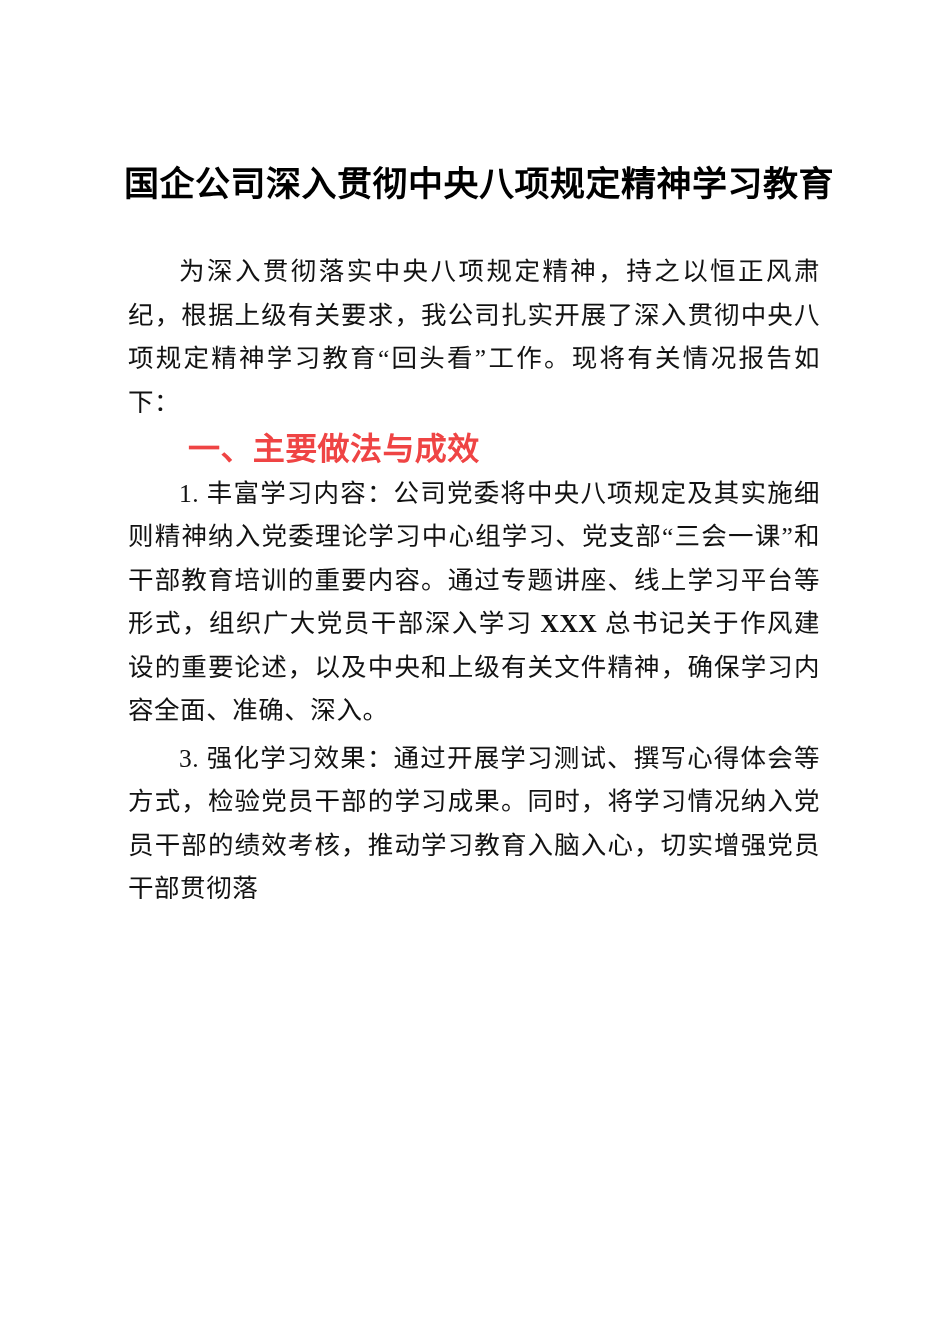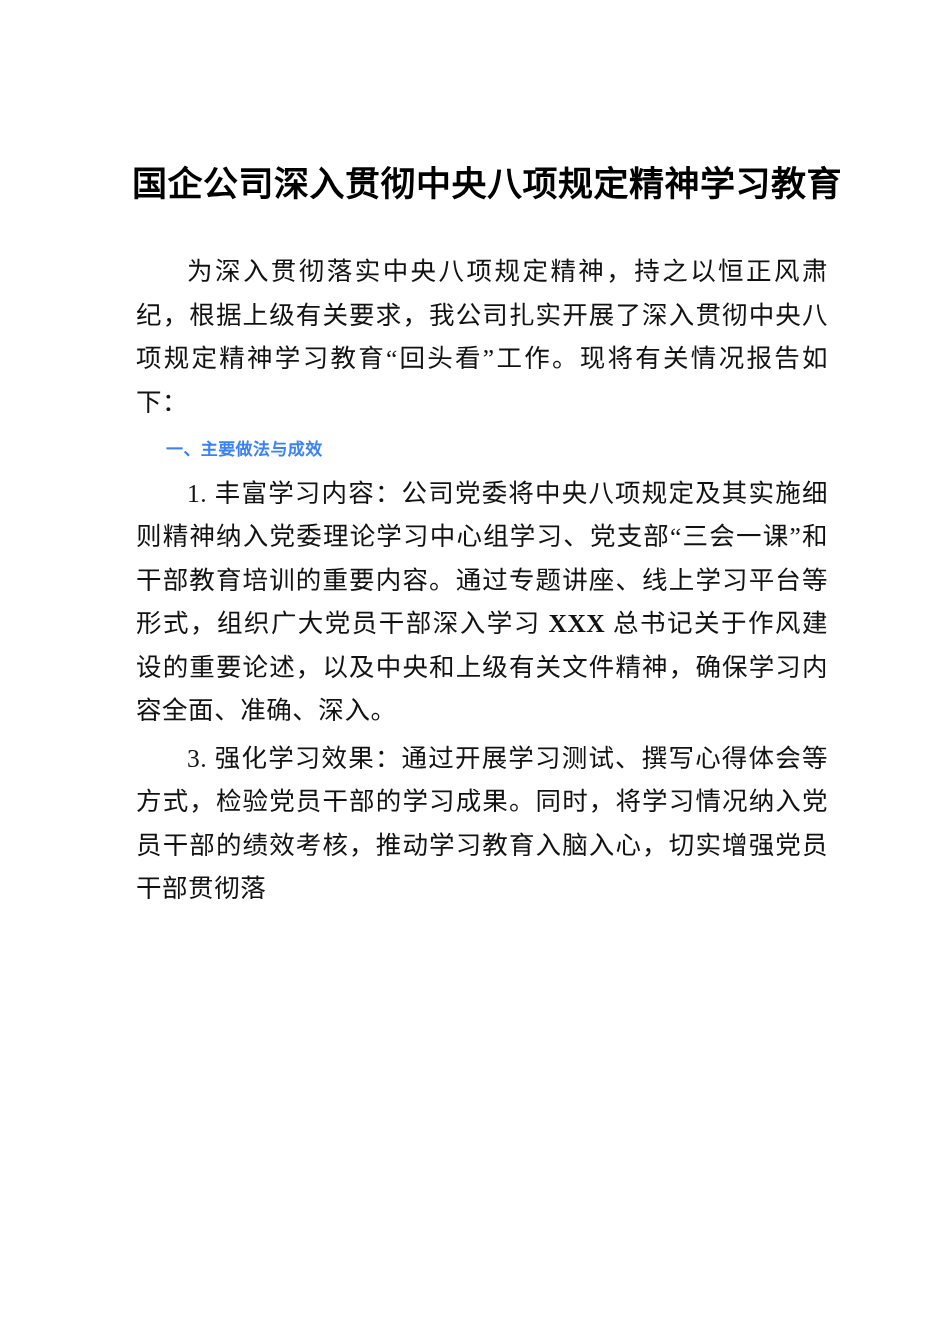--- a/index.html
+++ b/index.html
@@ -14,21 +14,21 @@
     width: 950px;
     height: 1344px;
     background: #ffffff;
     margin: 0 auto;
     overflow: hidden;
     box-sizing: border-box;
   }
 
   .doc-body {
     position: absolute;
-    left: 132px;
+    left: 124px;
     top: 0;
     width: 700px;
   }
 
   
   .doc-title {
     font-family: "Liberation Serif", "DejaVu Serif", serif;
     font-weight: 700;
     font-size: 35px;
     line-height: 50px;
@@ -65,23 +65,23 @@
   }
 
   .para.tight {
     margin-top: 0;
   }
 
   
   .h1-head {
     font-family: "Liberation Sans", "DejaVu Sans", sans-serif;
     font-weight: 700;
-    font-size: 17px;
+    font-size: 32px;
     line-height: 43.5px;
-    color: #3b82f6;
+    color: #ef4444;
     letter-spacing: 0.4px;
     margin: 0;
     text-indent: 2em;
   }
 
   
   .h2-head {
     font-family: "Liberation Serif", "DejaVu Serif", serif;
     font-size: 25.5px;
     line-height: 43.5px;

